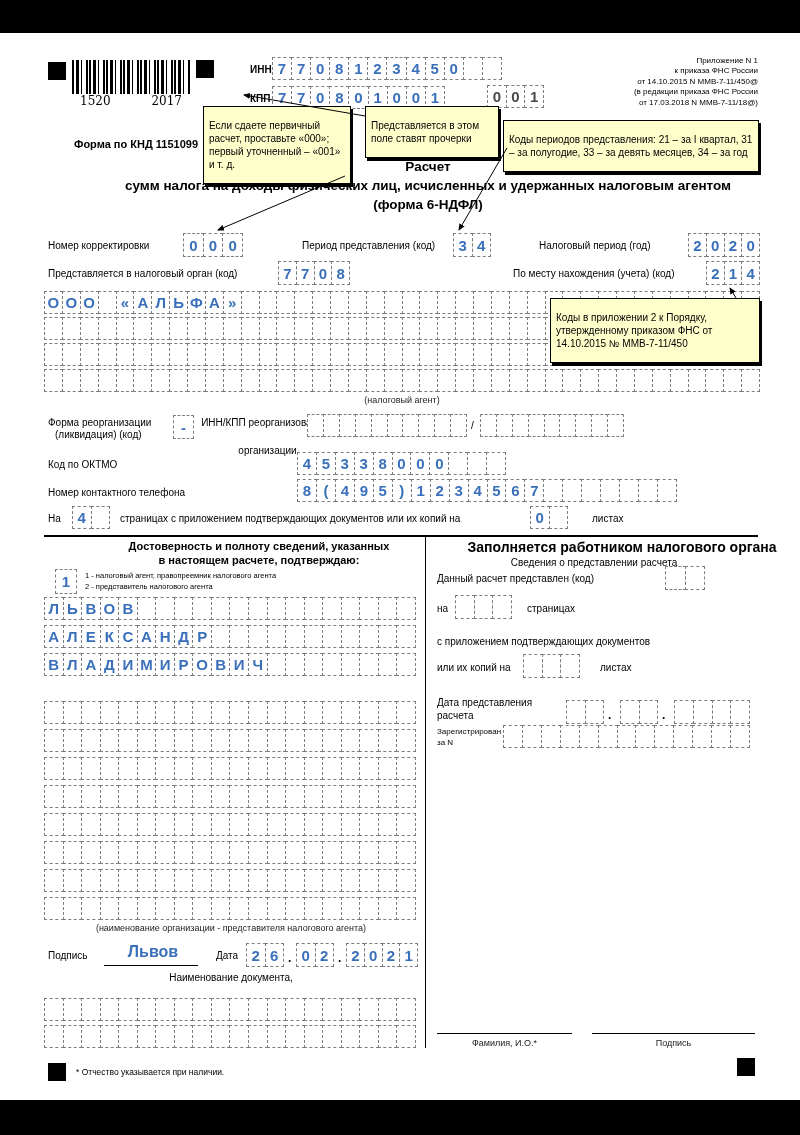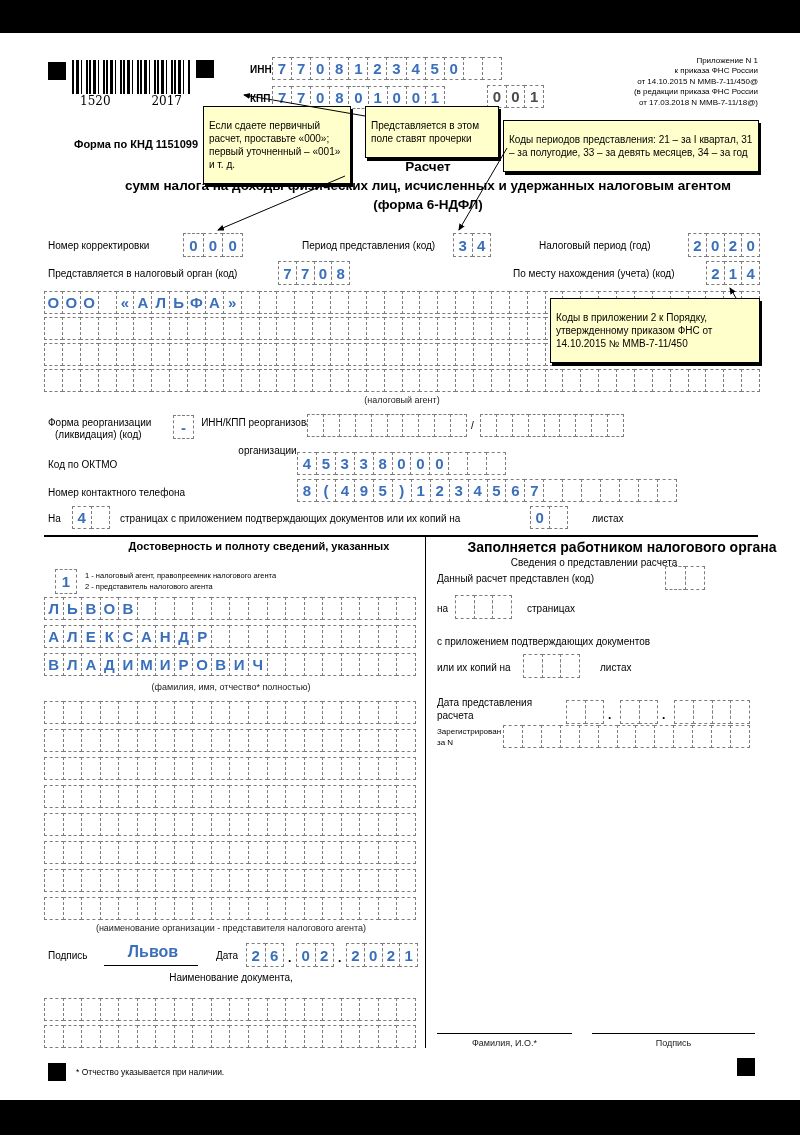--- a/index.html
+++ b/index.html
@@ -387,20 +387,21 @@
   <div class="cells" style="left:530px;top:506px;width:38px;height:23px;">
       <div class="cell">0</div>
       <div class="cell"></div>
     </div>
   <div class="lbl" style="left:592px;top:513px;">листах</div>
 
   <div class="hline" style="left:44px;top:535px;width:714px;"></div>
   <div class="vline" style="left:425px;top:537px;height:511px;"></div>
 
   <div class="lbl b center" style="left:44px;top:540px;width:374px;font-size:11px;">Достоверность и полноту сведений, указанных</div>
+  <div class="lbl b center" style="left:44px;top:554px;width:374px;font-size:11px;">в настоящем расчете, подтверждаю:</div>
   <div class="cells" style="left:55px;top:569px;width:22px;height:25px;">
       <div class="cell">1</div>
     </div>
   <div class="lbl" style="left:85px;top:572px;font-size:7.5px;">1 - налоговый агент, правопреемник налогового агента</div>
   <div class="lbl" style="left:85px;top:583px;font-size:7.5px;">2 - представитель налогового агента</div>
   <div class="cells" style="left:44px;top:597px;width:372px;height:23px;">
       <div class="cell">Л</div>
       <div class="cell">Ь</div>
       <div class="cell">В</div>
       <div class="cell">О</div>
@@ -458,21 +459,20 @@
       <div class="cell">Ч</div>
       <div class="cell"></div>
       <div class="cell"></div>
       <div class="cell"></div>
       <div class="cell"></div>
       <div class="cell"></div>
       <div class="cell"></div>
       <div class="cell"></div>
       <div class="cell"></div>
     </div>
-  <div class="caption" style="left:44px;top:682px;width:374px;">(фамилия, имя, отчество* полностью)</div>
 
   <div class="cells" style="left:44px;top:701px;width:372px;height:23px;">
       <div class="cell"></div>
       <div class="cell"></div>
       <div class="cell"></div>
       <div class="cell"></div>
       <div class="cell"></div>
       <div class="cell"></div>
       <div class="cell"></div>
       <div class="cell"></div>

